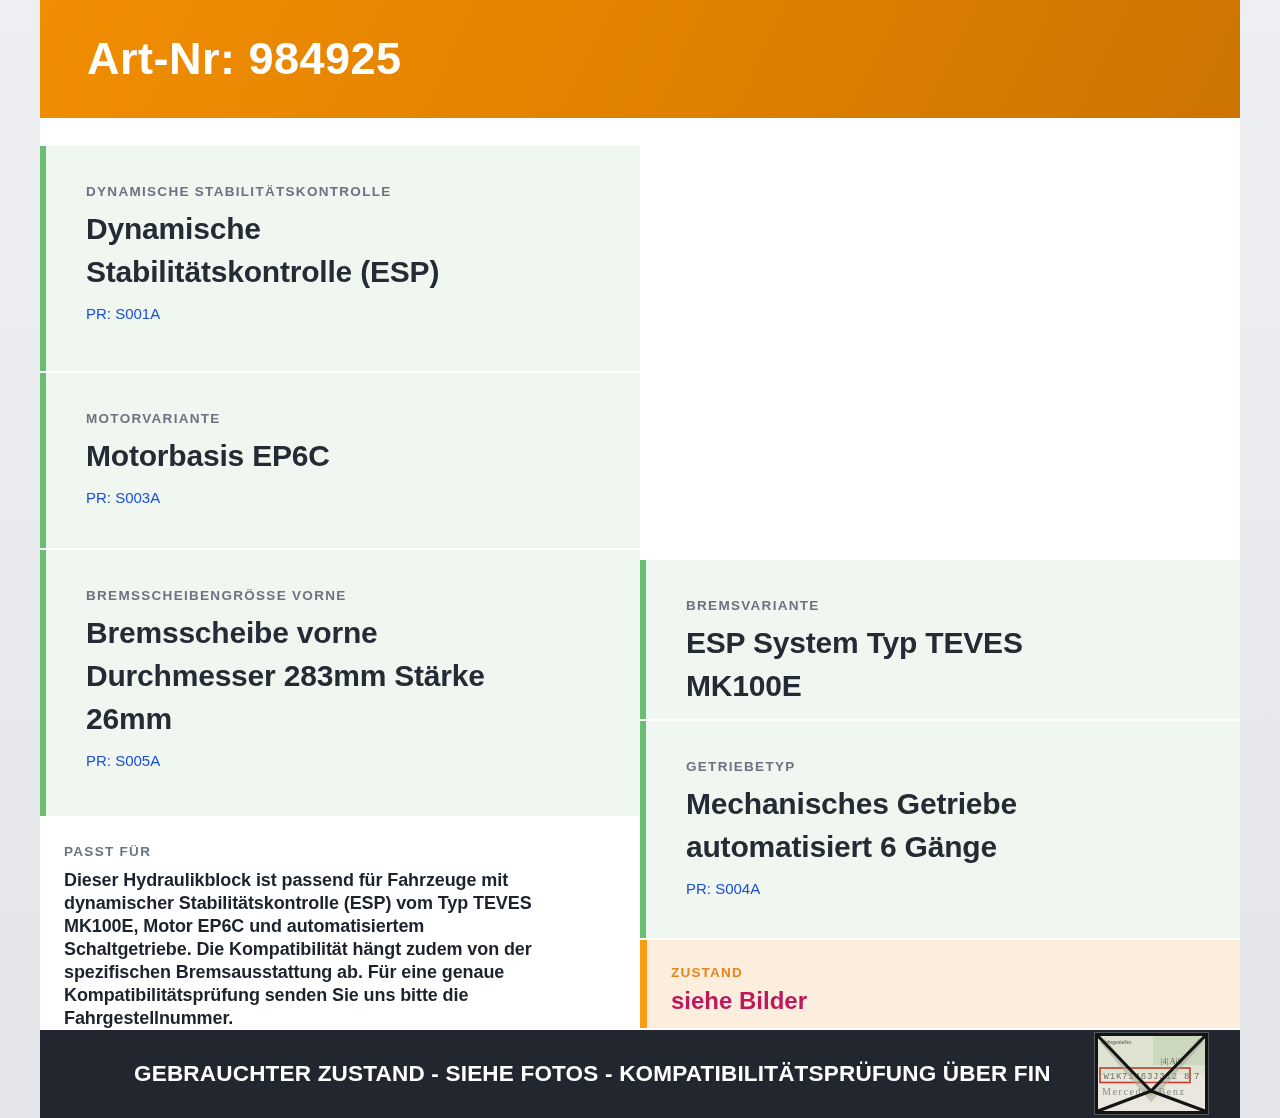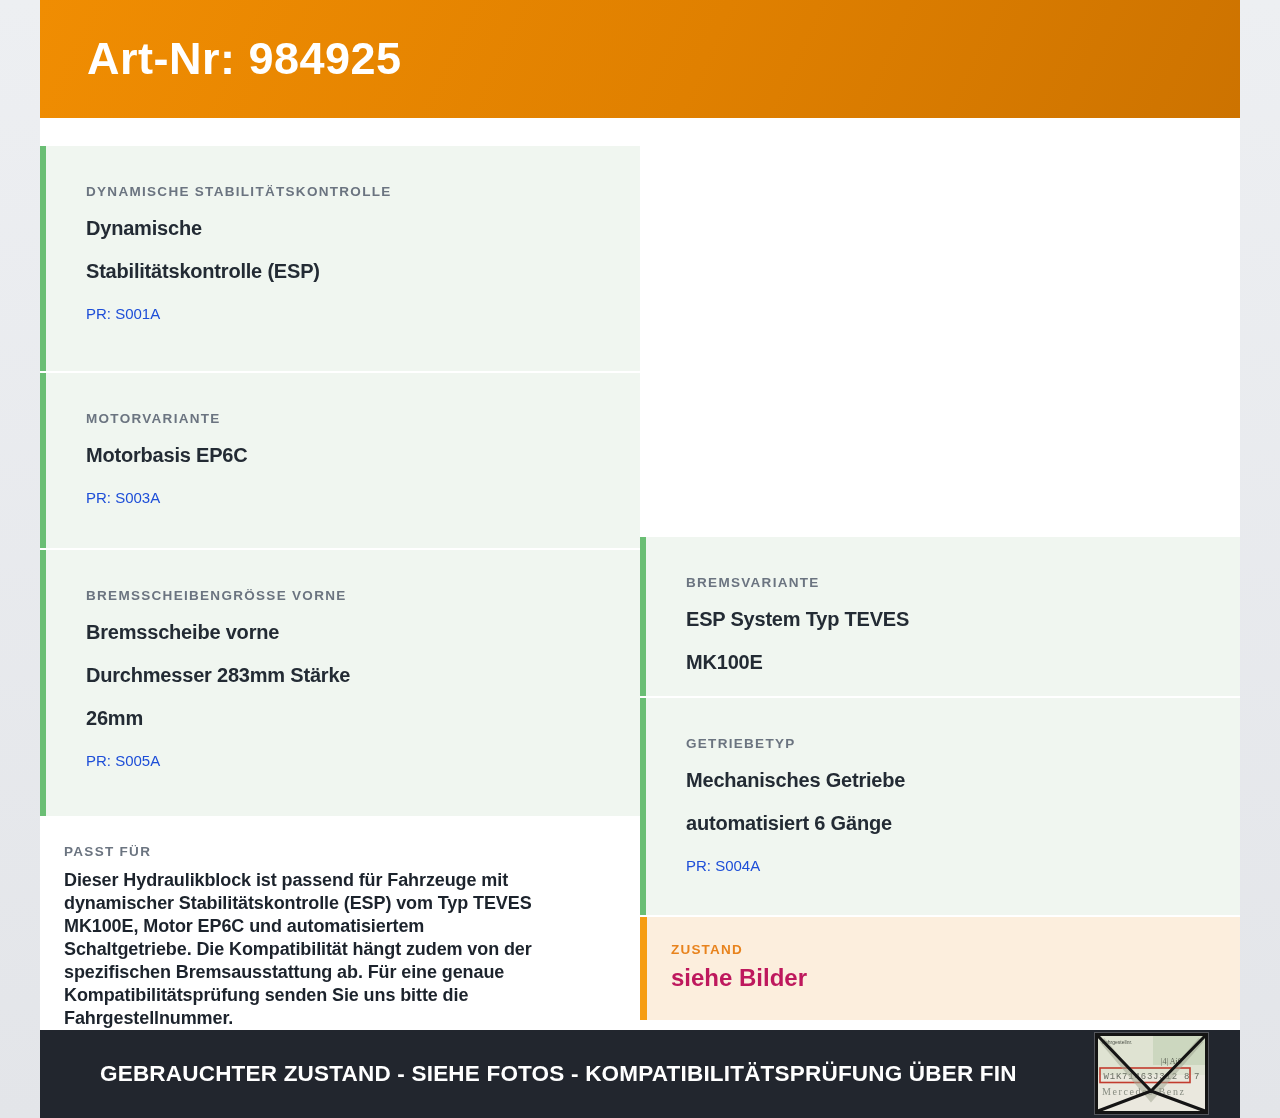--- a/index.html
+++ b/index.html
@@ -35,53 +35,53 @@
     background:#f0f6f0;
     padding:38px 28px 0 40px;
     margin-bottom:2px;
     flex:0 0 auto;
   }
   .card-label, .passt-label {
     font-size:13.5px; font-weight:700; color:#6b7480; letter-spacing:1.3px;
   }
   .card-title {
     margin-top:8px;
-    font-size:20px; line-height:43px; font-weight:700;
+    font-size:30px; line-height:43px; font-weight:700;
     color:#232b34; letter-spacing:-0.2px;
     white-space:pre-line;
   }
   .card-pr { margin-top:12px; font-size:15px; color:#1d4ed8; }
   .zustand {
     box-sizing:border-box;
-    height:103px;
+    height:88px;
     border-left:7px solid #f69d13;
     background:#fceedd;
     padding:25px 24px 0 24px;
-    margin-bottom:10px;
+    margin-bottom:2px;
     flex:0 0 auto;
   }
   .zustand-label { font-size:13.5px; font-weight:700; color:#e8831d; letter-spacing:1.2px; }
   .zustand-value { margin-top:7px; font-size:24px; font-weight:700; color:#be185d; }
   .passt {
     box-sizing:border-box; flex:1 1 auto;
     background:#ffffff;
     padding:26px 16px 0 24px;
   }
   .passt-text {
     margin-top:10px;
     font-size:18px; line-height:23px; font-weight:700;
     color:#1c232c; white-space:pre-line; letter-spacing:-0.1px;
   }
   .filler { flex:1 1 auto; background:#ffffff; }
   
   .footer {
     flex:0 0 88px;
     background:#22262e;
     display:flex; align-items:center;
-    padding-left:60px; box-sizing:border-box;
+    padding-left:94px; box-sizing:border-box;
     position:relative;
   }
   .footer-text { color:#ffffff; font-weight:700; font-size:22.5px; letter-spacing:0.2px; }
   .doc-photo {
     position:absolute; right:32px; top:3px;
     width:113px; height:81px;
     outline:1px solid #54565c;
   }
   .doc-photo svg { display:block; }
 </style>

